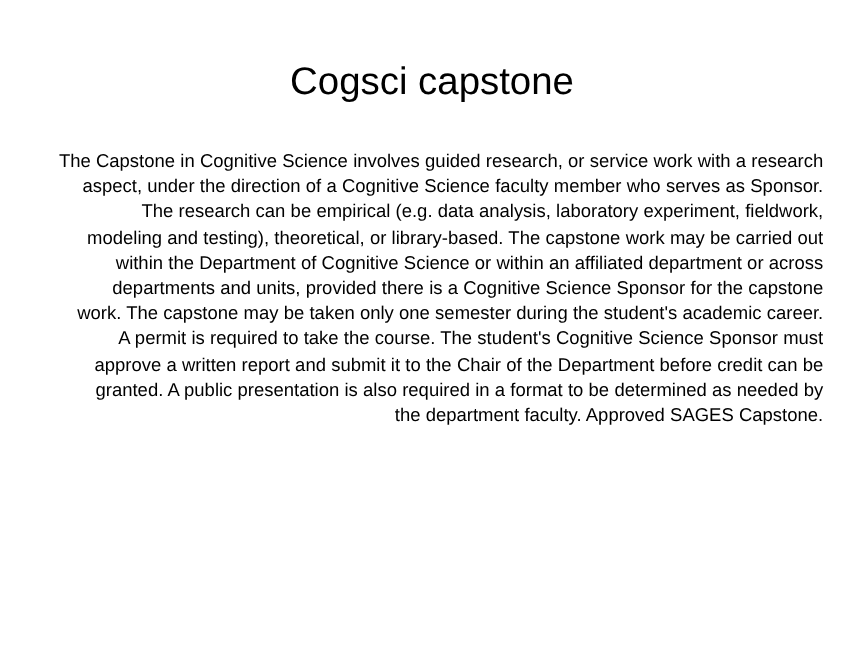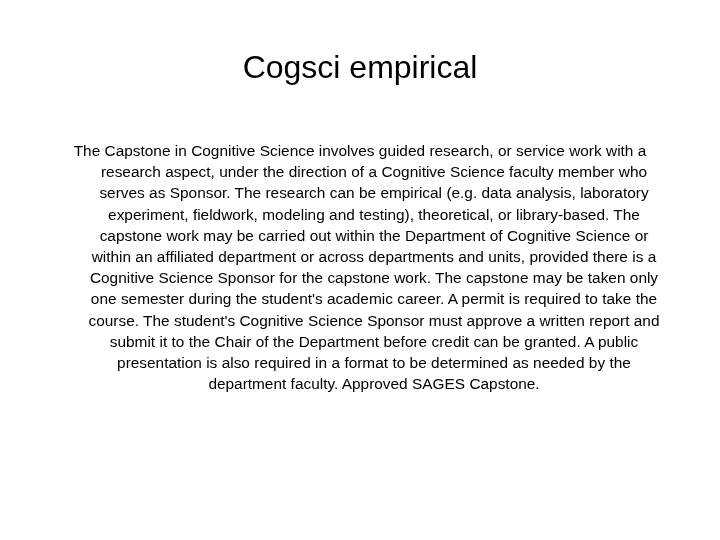--- a/index.html
+++ b/index.html
@@ -44,32 +44,32 @@
     top: 124px;
     width: 652px;
   }
 
   .body-paragraph {
     font-family: "Liberation Sans", sans-serif;
     font-size: 15.4px;
     font-weight: 400;
     line-height: 21.2px;
     color: #000000;
-    text-align: center;
+    text-align: right;
     text-indent: -28px;
     padding-left: 28px;
-    margin: 16px;
+    margin: 0;
     word-spacing: 0.1px;
     hyphens: none;
   }
 </style>
 </head>
 <body>
 
 <div class="slide">
 
-  <div class="slide-title">Cogsci empirical</div>
+  <div class="slide-title">Cogsci capstone</div>
 
   <div class="body-block">
     <p class="body-paragraph">The Capstone in Cognitive Science involves guided research, or service work with a research aspect, under the direction of a Cognitive Science faculty member who serves as Sponsor.  The research can be empirical (e.g. data analysis, laboratory experiment, fieldwork, modeling and testing), theoretical, or library-based.  The capstone work may be carried out within the Department of Cognitive Science or within an affiliated department or across departments and units, provided there is a Cognitive Science Sponsor for the capstone work.  The capstone may be taken only one semester during the student's academic career. A permit is required to take the course.  The student's Cognitive Science Sponsor must approve a written report and submit it to the Chair of the Department before credit can be granted.  A public presentation is also required in a format to be determined as needed by the department faculty.  Approved SAGES Capstone.</p>
   </div>
 
 </div>
 
 </body></html>

